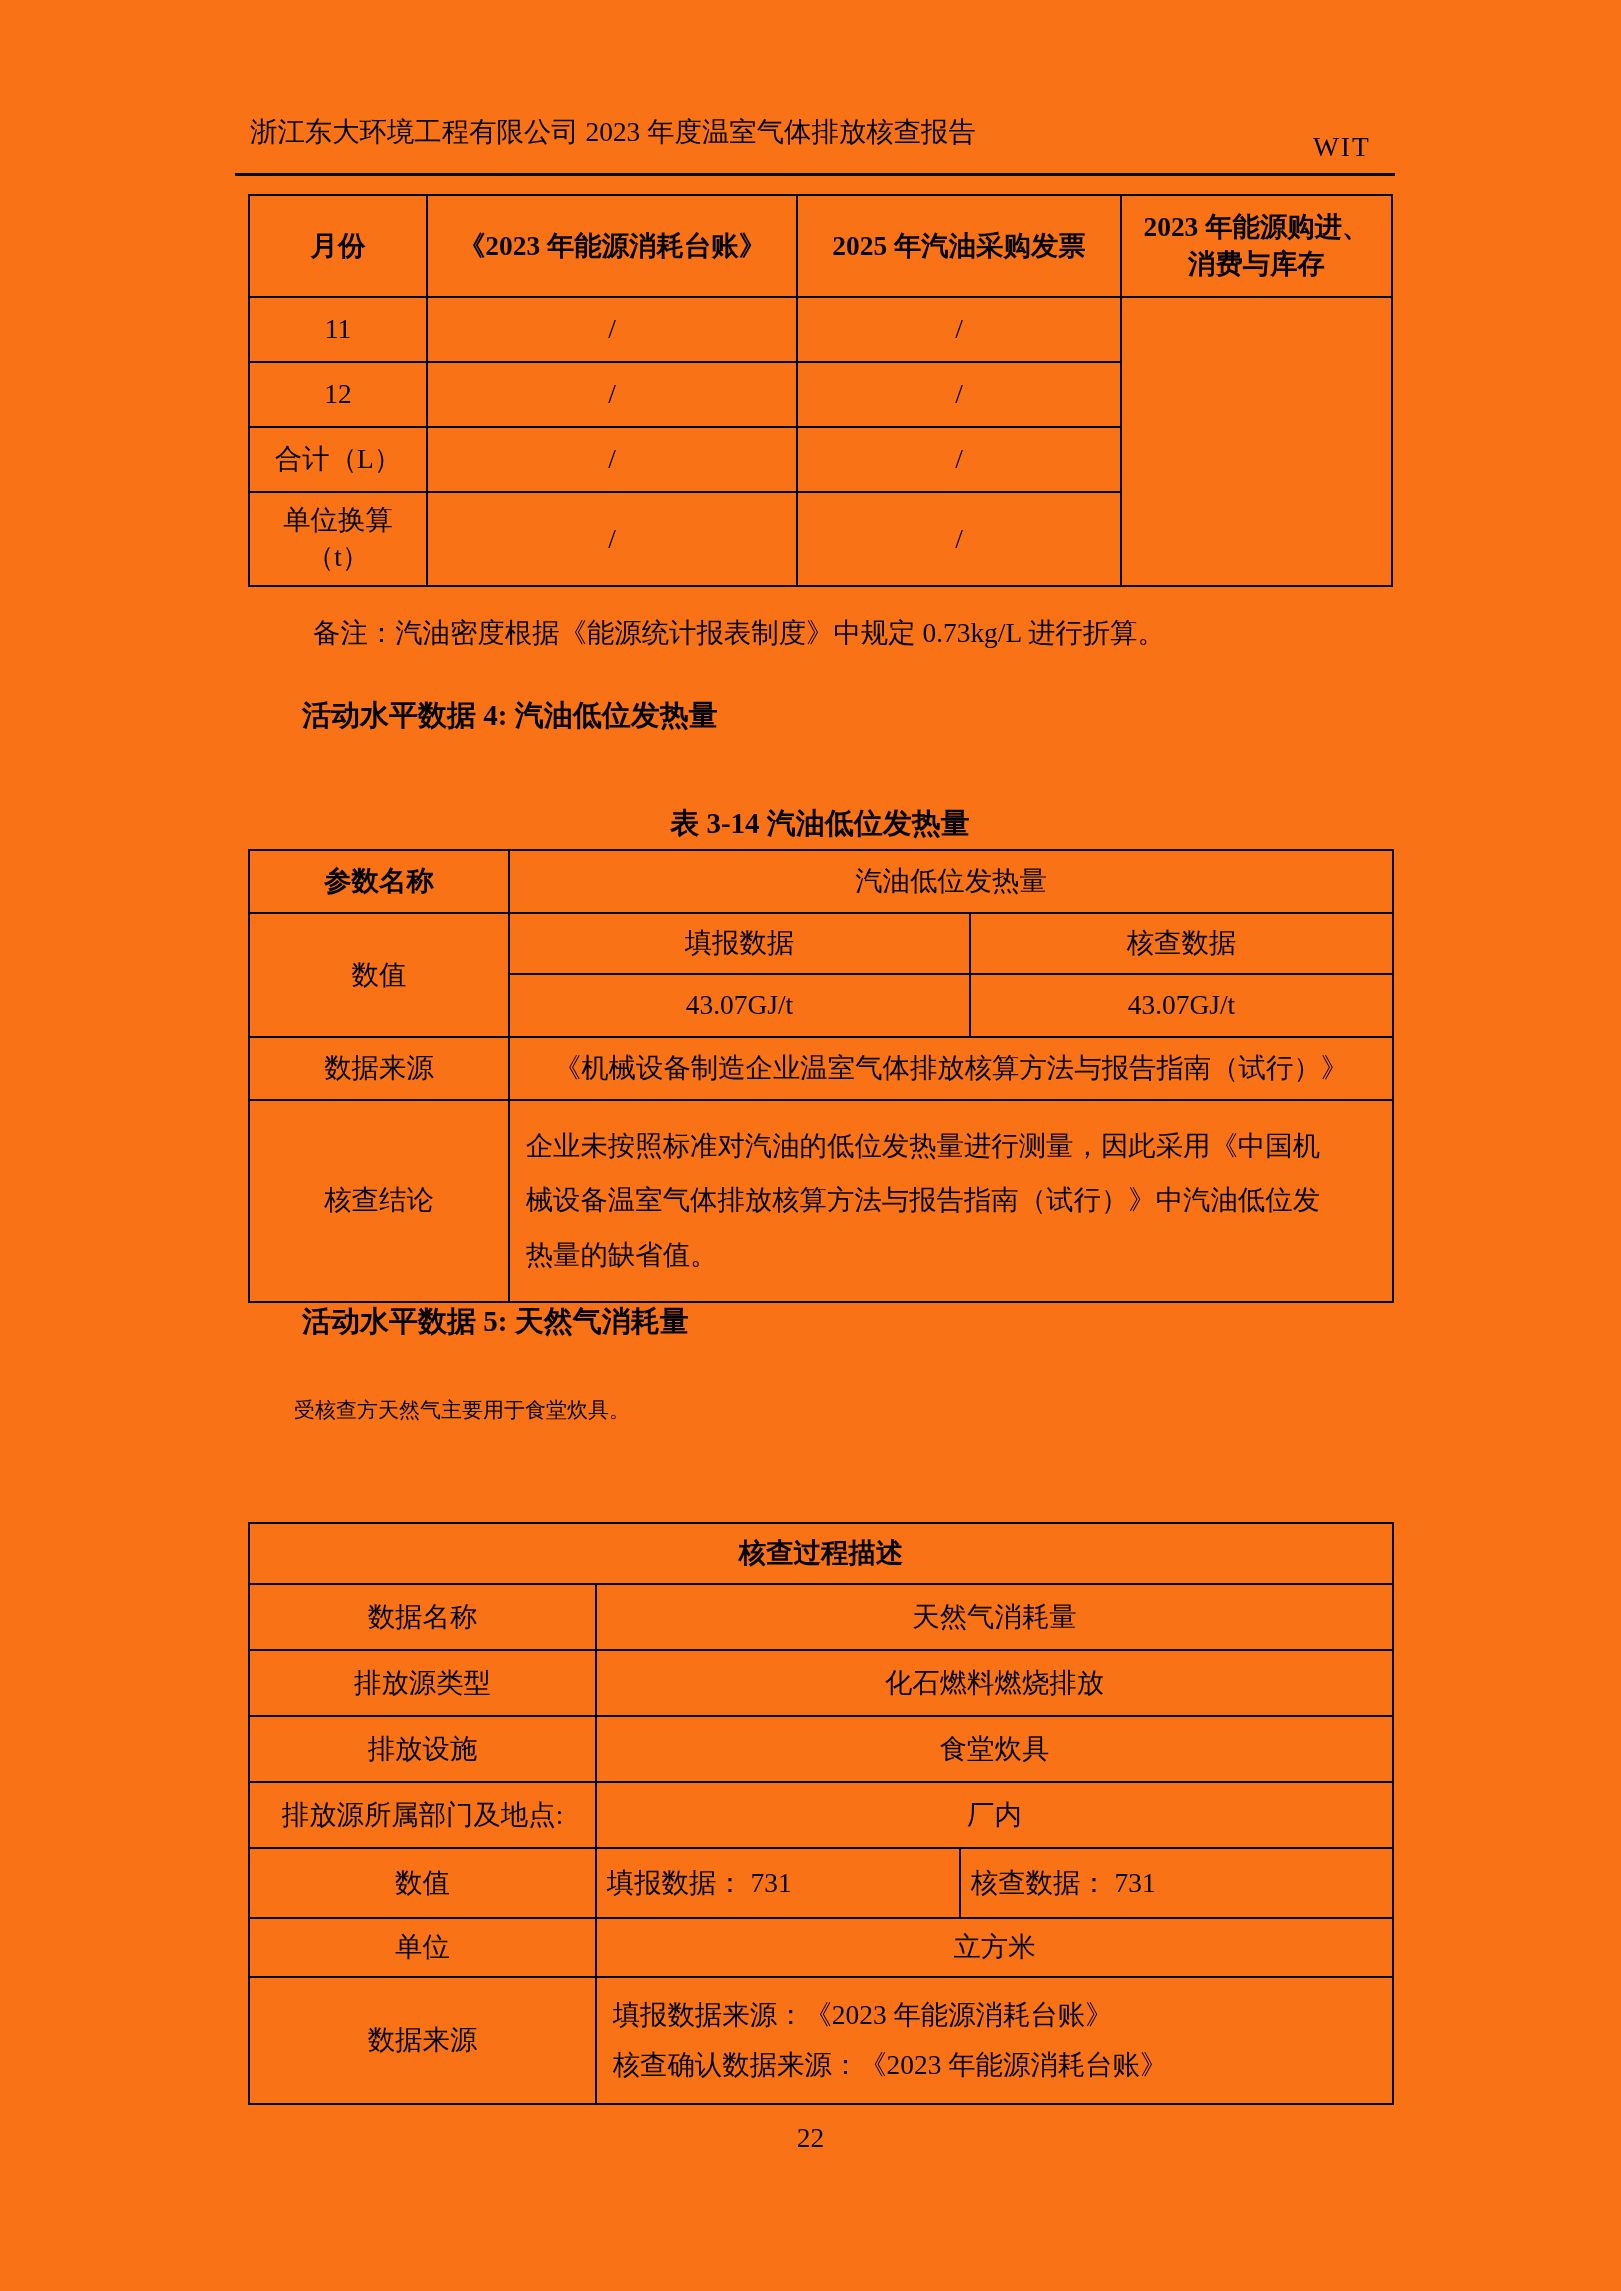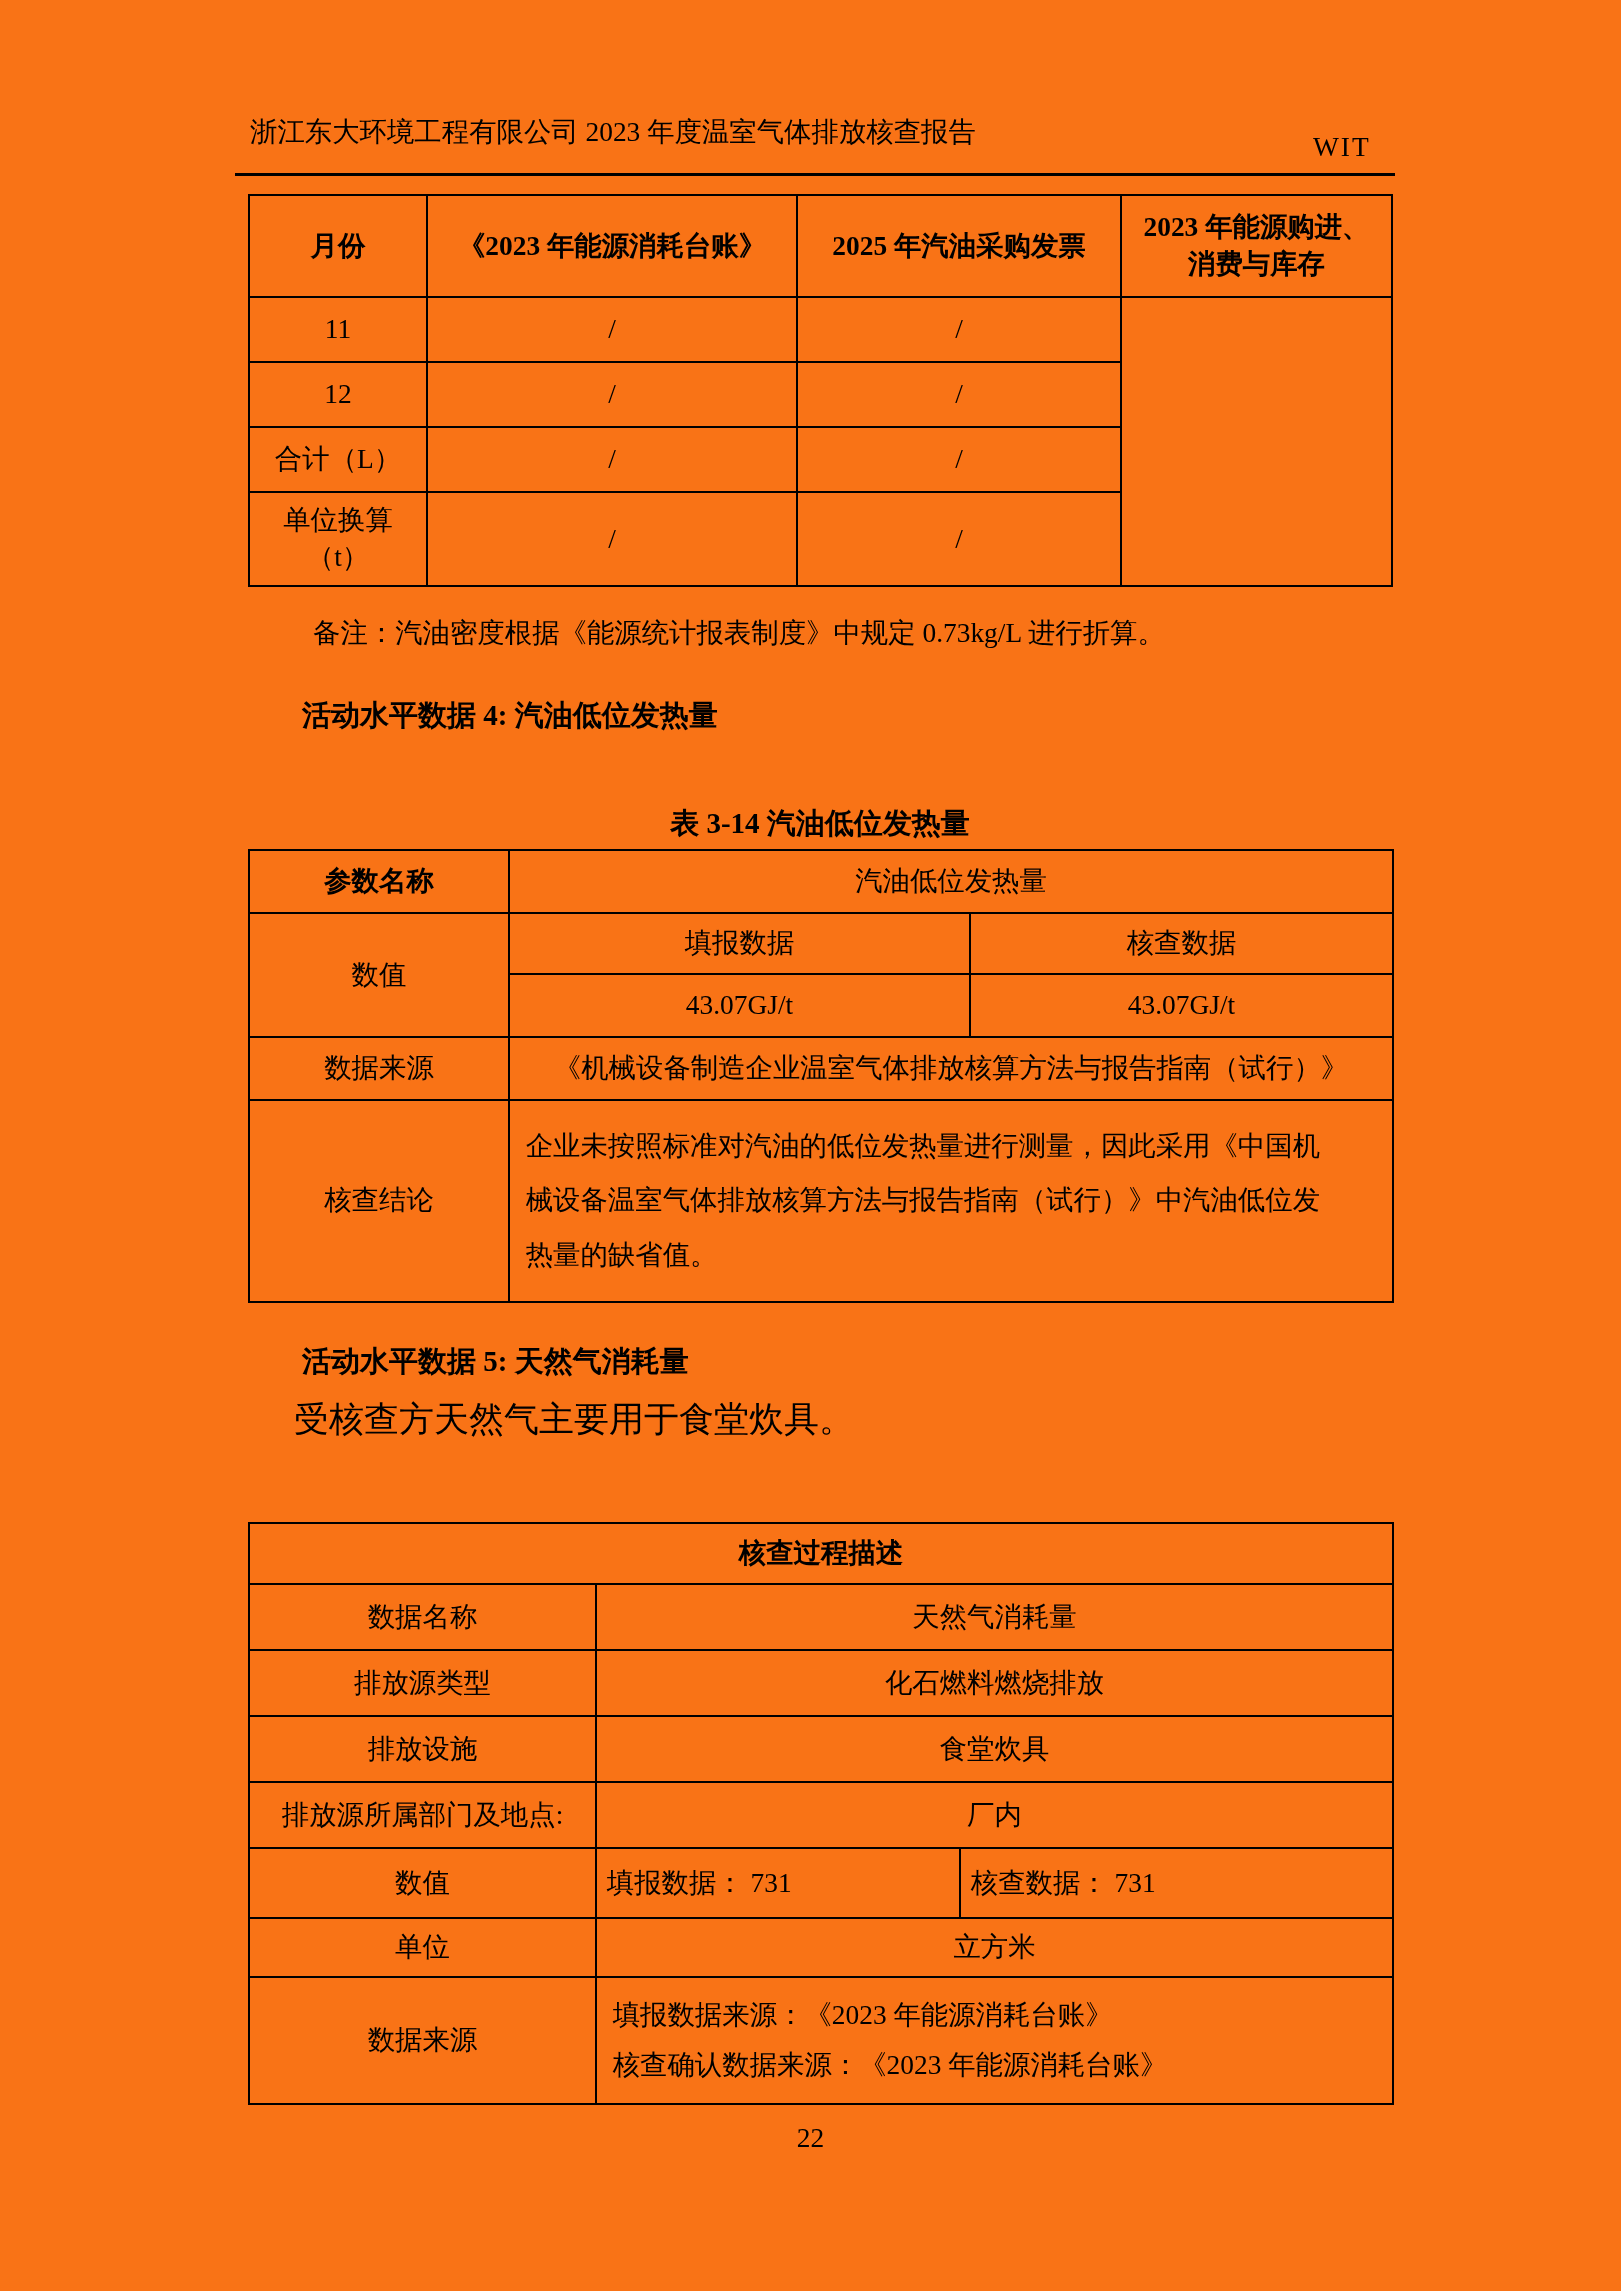--- a/index.html
+++ b/index.html
@@ -38,22 +38,22 @@
 
   .t1 { left: 248px; top: 194px; }
   .t14 { left: 248px; top: 849px; }
   .t14 .conclusion { line-height: 2.0; padding: 17.6px 15.7px; }
   .t15 { left: 248px; top: 1522px; }
   .t15 .source-cell { line-height: 1.85; padding: 11.8px 15.7px; }
 
   .note { left: 294px; top: 615px; font-size: 27.4px; margin-left: 19px; }
   .heading { font-size: 29px; font-weight: bold; }
   .heading4 { left: 302px; top: 696px; }
-  .heading5 { left: 302px; top: 1342px; }
-  .para { left: 294px; top: 1396px; font-size: 35px; }
+  .heading5 { left: 302px; top: 1302px; }
+  .para { left: 294px; top: 1396px; font-size: 21px; }
   .table-title { width: 1144px; text-align: center; font-size: 29px; font-weight: bold; }
   .title14 { left: 248px; top: 804px; }
   .title15 { left: 248px; top: 1462px; }
   .page-num { left: 0; top: 2123px; width: 100%; text-align: center; font-size: 27.4px; }
 </style>
 </head>
 <body>
 
 <div class="page">
 

